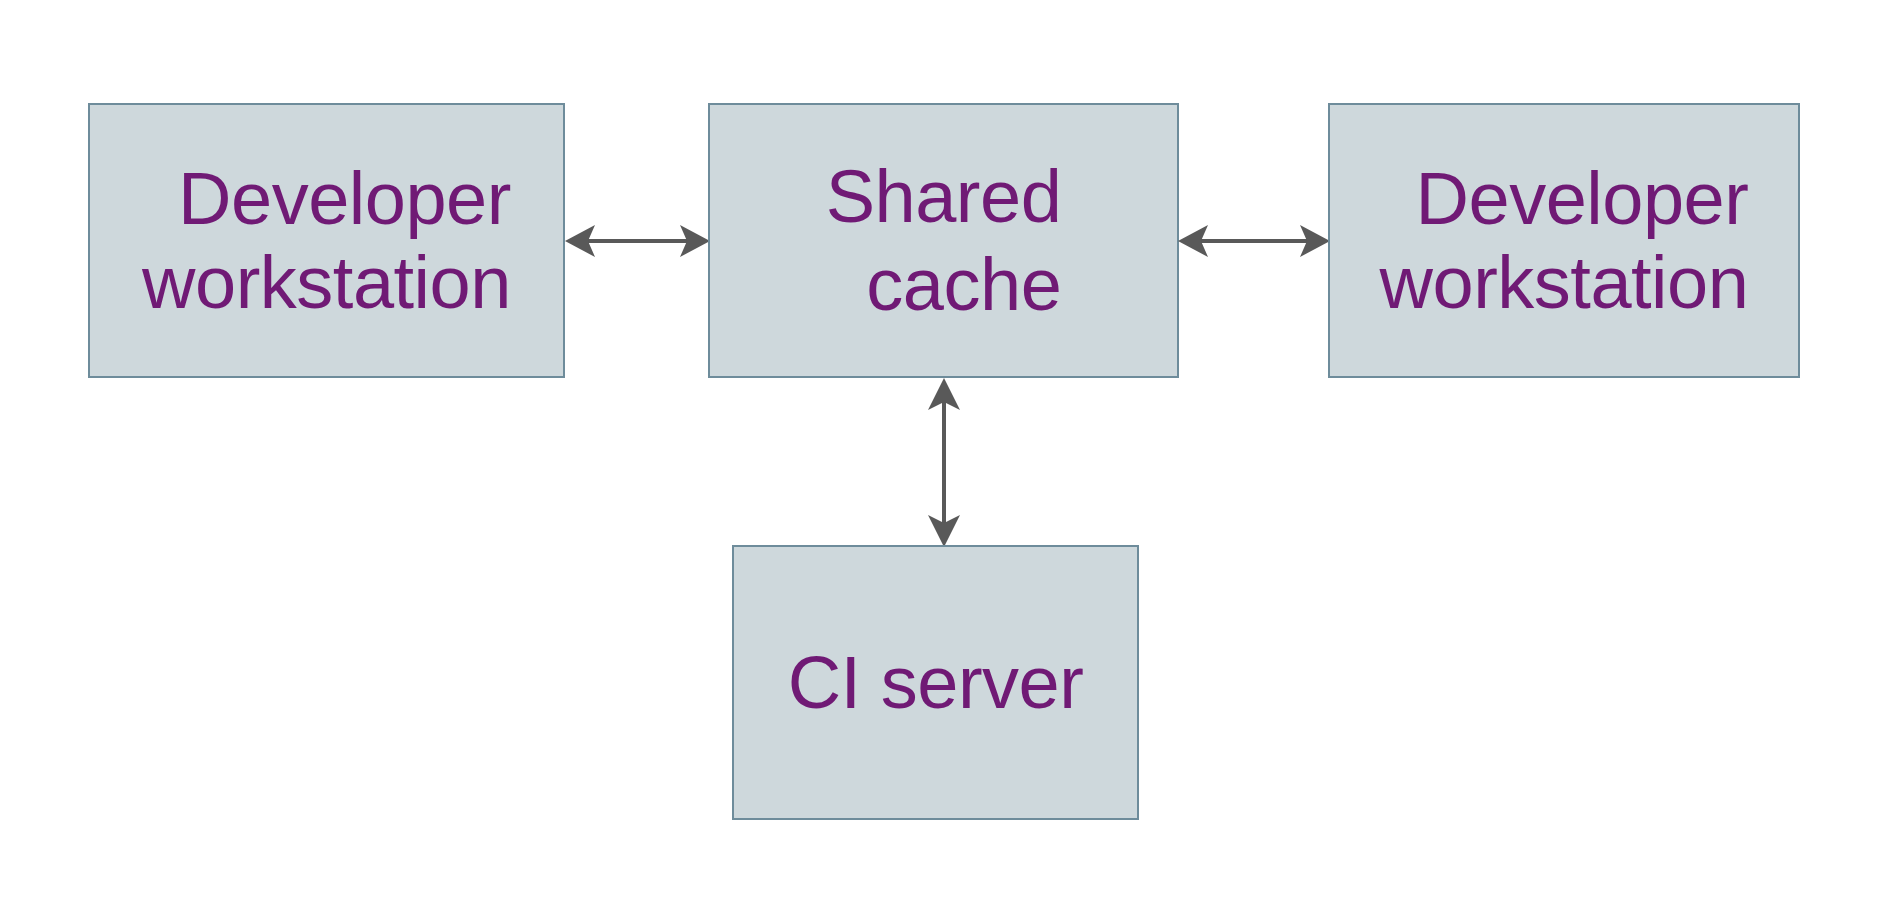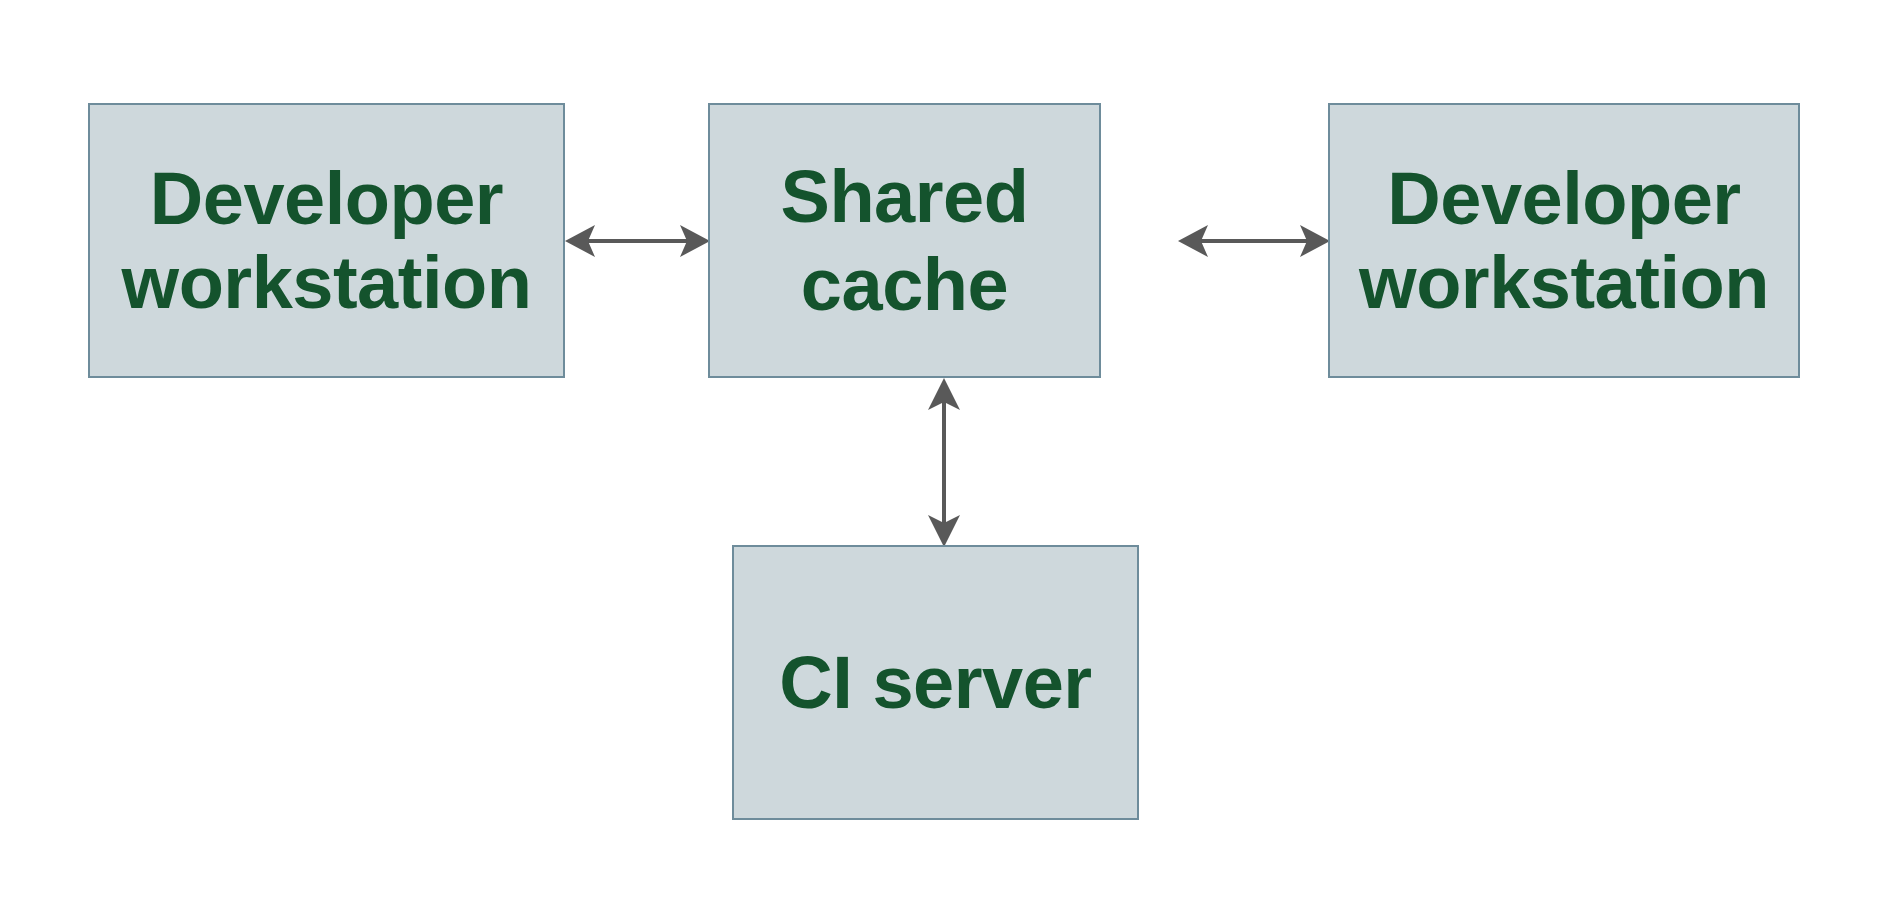--- a/index.html
+++ b/index.html
@@ -24,37 +24,38 @@
     border: 2px solid #6e8c9b;
     display: flex;
     align-items: center;
     justify-content: center;
     text-align: center;
   }
   .node-label {
     font-family: "Liberation Sans", sans-serif;
     font-size: 74px;
     line-height: 84px;
-    color: #14532d;
+    color: #701a75;
     letter-spacing: -0.5px;
     white-space: pre-line;
-    font-weight: 700;
+    font-weight: 400;
+    text-align: right;
   }
   .edge {
     position: absolute;
     overflow: visible;
   }
   .edge svg {
     display: block;
     overflow: visible;
   }
 
   
   #node-dev-left   { left: 88px;  top: 103px; width: 477px; height: 275px; }
-  #node-shared     { left: 708px; top: 103px; width: 393px; height: 275px; }
+  #node-shared     { left: 708px; top: 103px; width: 471px; height: 275px; }
   #node-dev-right  { left: 1328px;top: 103px; width: 472px; height: 275px; }
   #node-ci         { left: 732px; top: 545px; width: 407px; height: 275px; }
 
   #node-shared .node-label { line-height: 88px; }
   #node-ci .node-label { line-height: 84px; }
 
   
   #edge-left  { left: 565px; top: 215px; width: 145px; height: 52px; }
   #edge-right { left: 1178px; top: 215px; width: 152px; height: 52px; }
   #edge-down  { left: 918px; top: 378px; width: 52px; height: 169px; }

